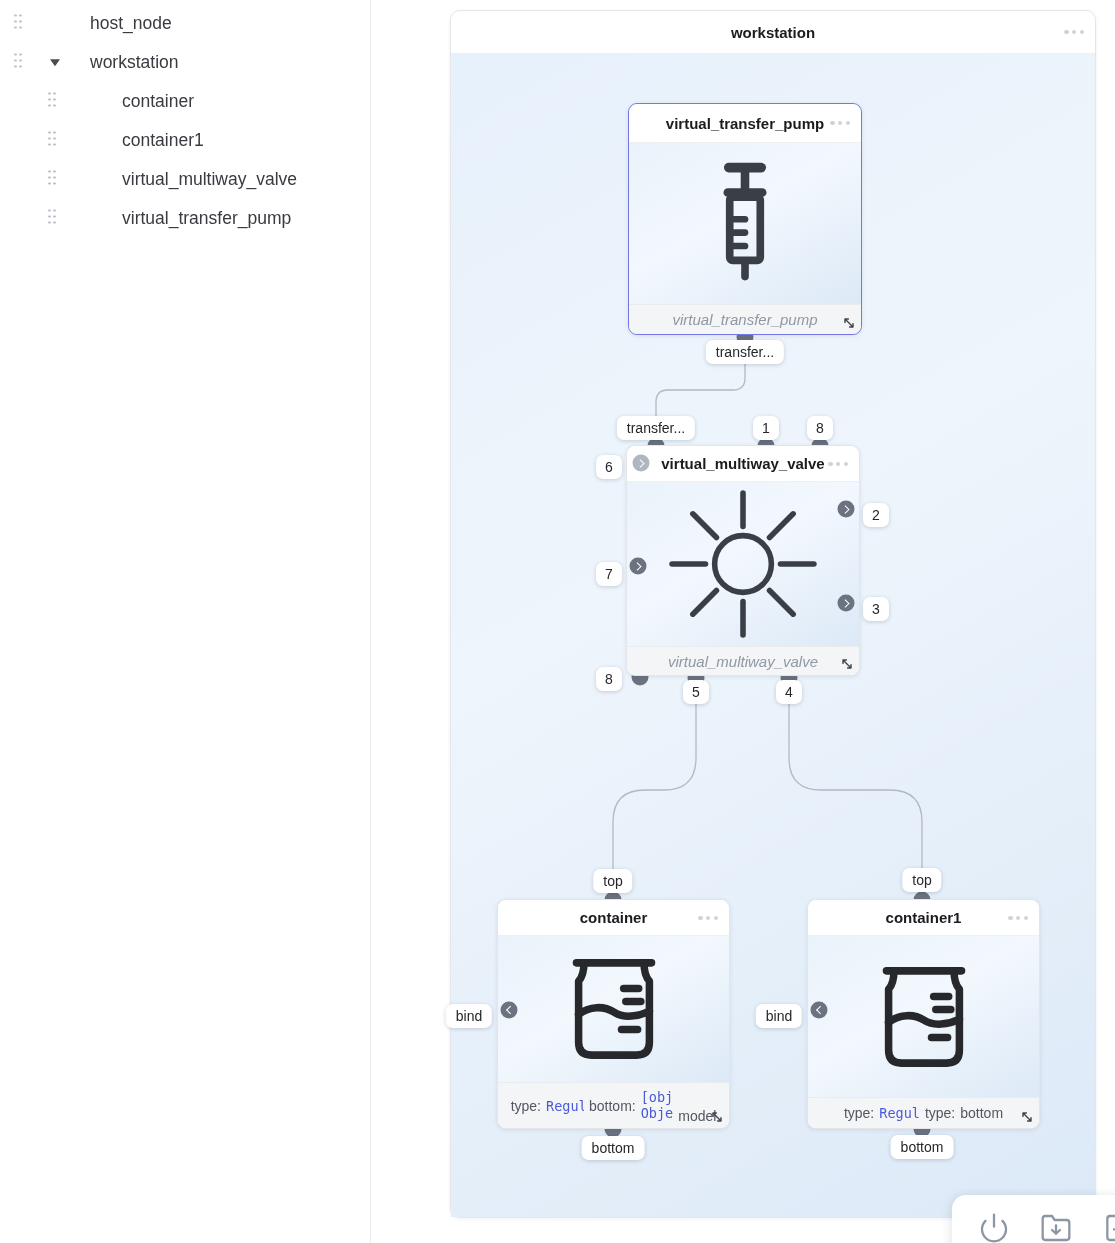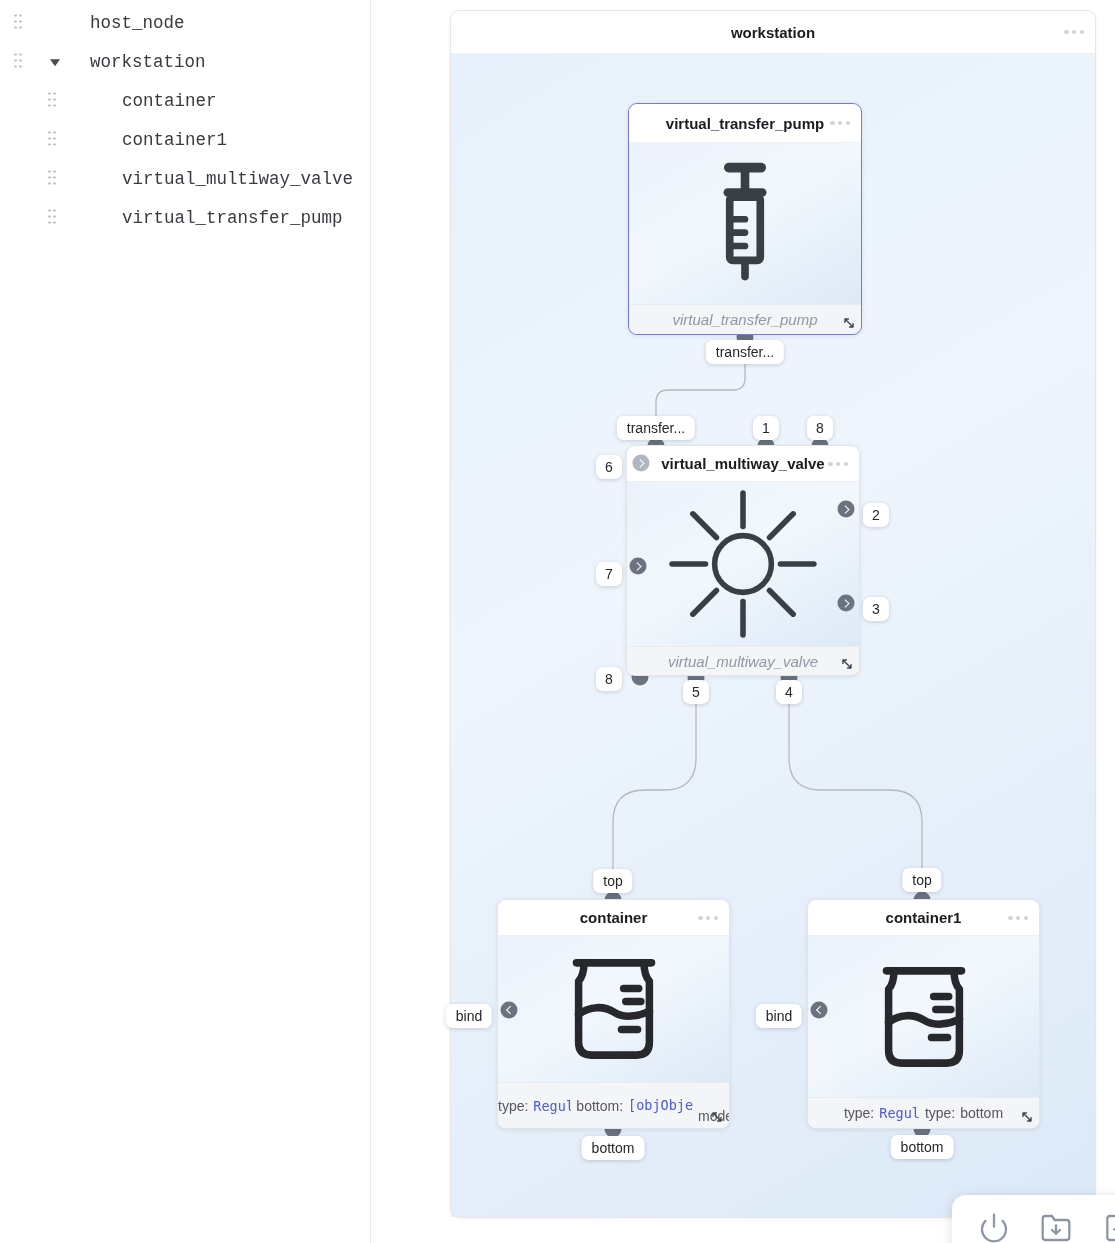--- a/index.html
+++ b/index.html
@@ -3,21 +3,21 @@
 <meta charset="utf-8">
 <style>
   html,body{margin:0;padding:0;}
   body{width:1115px;height:1243px;overflow:hidden;background:#fff;
        font-family:"Liberation Sans",sans-serif;}
   .stage{position:relative;width:1115px;height:1243px;background:#fff;}
 
   
   .sidebar{position:absolute;left:0;top:0;width:371px;height:1243px;background:#fff;
            border-right:1px solid #ececf0;z-index:9;padding-top:3px;box-sizing:border-box;}
-  .tree-row{position:relative;height:39px;cursor:pointer;font-family:Liberation Mono, monospace;}
+  .tree-row{position:relative;height:39px;cursor:pointer;}
   .handle{position:absolute;top:50%;transform:translateY(-50%);display:grid;
           grid-template-columns:repeat(2,4px);grid-auto-rows:5px;gap:1px;}
   .handle i{width:2.6px;height:2.6px;border-radius:50%;background:#bcc0c9;}
   .caret{position:absolute;left:50px;top:50%;transform:translateY(-40%);width:0;height:0;
          border-left:5.5px solid transparent;border-right:5.5px solid transparent;
          border-top:7px solid #4b4b52;}
   .tlabel{position:absolute;top:50%;transform:translateY(-50%);font-size:17.5px;color:#3a3a41;white-space:nowrap;}
 
   
   .edges{position:absolute;left:0;top:0;z-index:1;pointer-events:none;}
@@ -42,21 +42,21 @@
   .nfoot{display:flex;align-items:center;justify-content:center;gap:5px;position:relative;
          background:#f4f5f7;border-top:1px solid #eaebef;border-radius:0 0 9px 9px;flex:0 0 auto;}
   .nfoot .it{font-style:italic;color:#8f98a6;font-size:15px;}
   .menu{position:absolute;right:11px;top:50%;transform:translateY(-50%);display:flex;gap:3.5px;cursor:pointer;}
   .menu i{width:4.2px;height:4.2px;border-radius:50%;background:#d2d3d8;}
   .rsz{position:absolute;right:5px;bottom:4px;cursor:nwse-resize;}
 
   .flabel{font-size:14px;color:#565660;}
   .fmono{font-family:"DejaVu Sans Mono",monospace;font-size:13.5px;color:#4a5ad8;white-space:nowrap;}
   .fclip{max-width:38px;overflow:hidden;display:inline-block;vertical-align:middle;}
-  .fstack{display:inline-flex;flex-direction:row;line-height:1.15;}
+  .fstack{display:inline-flex;flex-direction:column;line-height:1.15;}
   .mclip{max-width:40px;overflow:hidden;white-space:nowrap;display:inline-block;vertical-align:middle;margin-top:20px;}
 
   
   .pdot{position:absolute;width:17px;height:17px;border-radius:50%;background:#6b7280;
         transform:translate(-50%,-50%);display:flex;align-items:center;justify-content:center;cursor:crosshair;}
   .pdot.under{z-index:2;}
   .pdot.over{z-index:5;}
   .pdot.light{background:#b0b6c0;}
   .pdot .c{width:4.6px;height:4.6px;border-top:1.6px solid #fff;border-right:1.6px solid #fff;
            transform:rotate(45deg);margin-left:-2px;}

